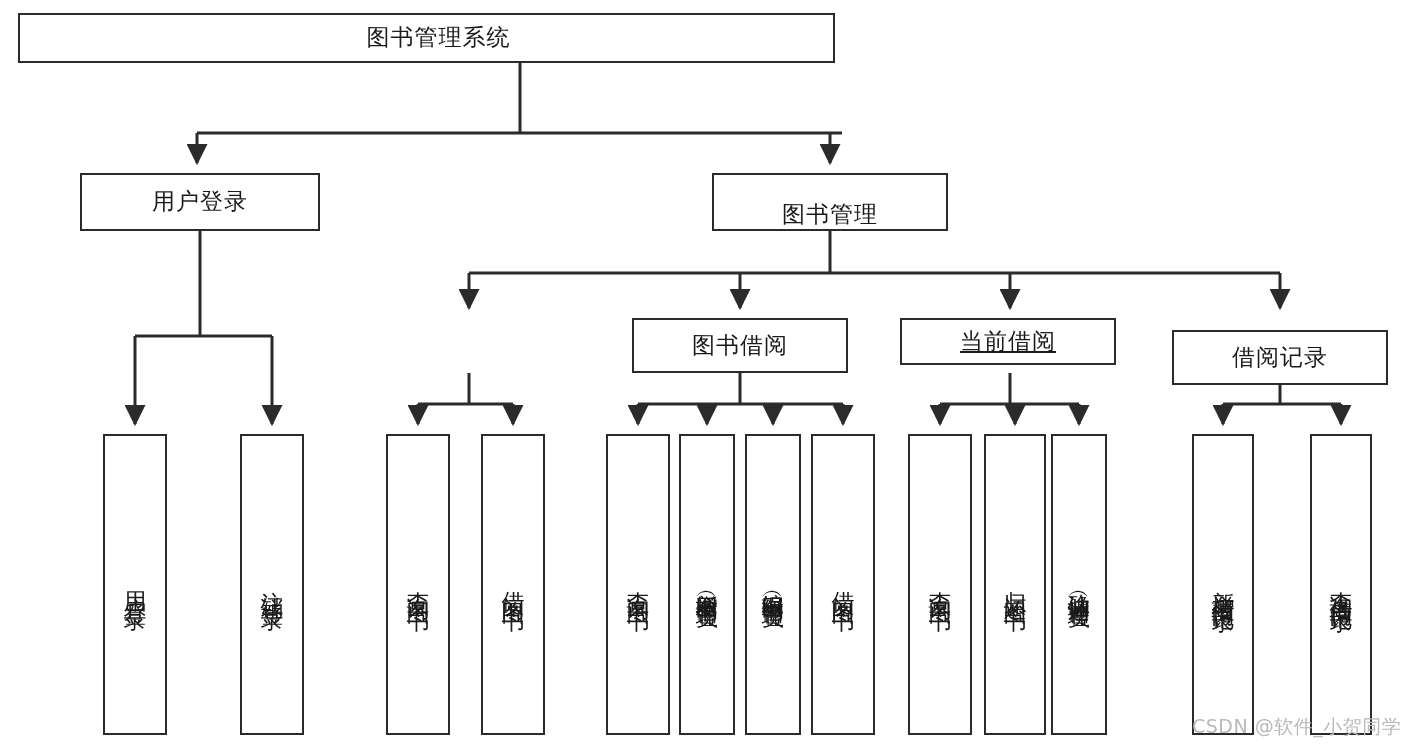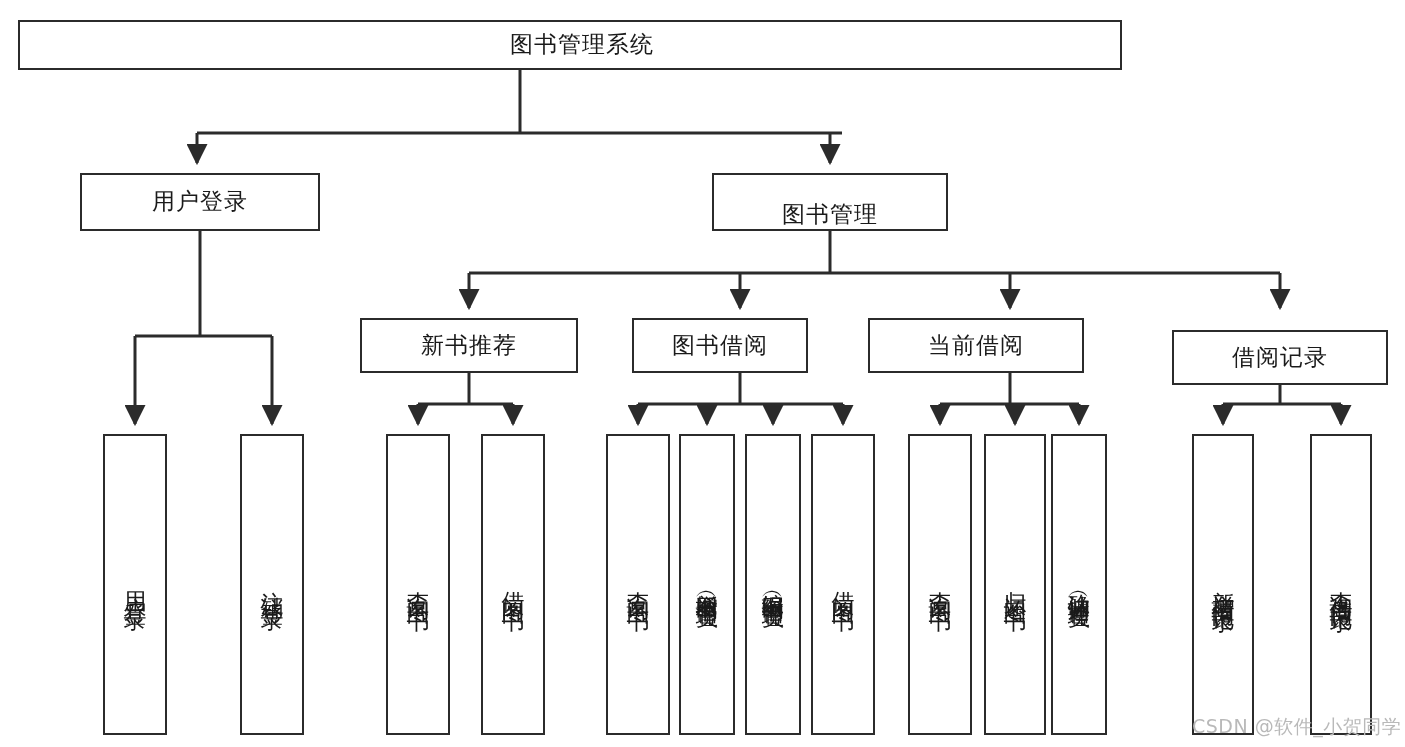--- a/index.html
+++ b/index.html
@@ -116,38 +116,35 @@
       <path d="M 1015 404 L 1015 424" marker-end="url(#arrow)"></path>
       <path d="M 1079 404 L 1079 424" marker-end="url(#arrow)"></path>
 
       <path d="M 1280 373 L 1280 404"></path>
       <path d="M 1223 404 L 1341 404"></path>
       <path d="M 1223 404 L 1223 424" marker-end="url(#arrow)"></path>
       <path d="M 1341 404 L 1341 424" marker-end="url(#arrow)"></path>
     </g>
   </svg>
 
-  <div class="node-box horiz" style="left:18px; top:20px; width:1104px; height:50px;padding-left:24px;">
+  <div class="node-box horiz" style="left:18px; top:13px; width:817px; height:50px;padding-left:24px;">
     <span>图书管理系统</span>
   </div>
 
   <div class="node-box horiz" style="left:80px; top:173px; width:240px; height:58px;">
     <span>用户登录</span>
   </div>
   <div class="node-box horiz" style="left:712px; top:173px; width:236px; height:58px;align-items:flex-end;">
     <span>图书管理</span>
   </div>
 
-  <div class="node-box horiz" style="left:360px; top:318px; width:218px; height:55px;">
-    <span>新书推荐</span>
-  </div>
-  <div class="node-box horiz" style="left:632px; top:318px; width:176px; height:55px;text-align:right;">
+  <div class="node-box horiz" style="left:632px; top:318px; width:216px; height:55px;text-align:right;">
     <span>图书借阅</span>
   </div>
-  <div class="node-box horiz" style="left:868px; top:318px; width:216px; height:55px;">
+  <div class="node-box horiz" style="left:900px; top:318px; width:216px; height:47px;text-decoration:underline;">
     <span>当前借阅</span>
   </div>
   <div class="node-box horiz" style="left:1172px; top:330px; width:216px; height:55px;">
     <span>借阅记录</span>
   </div>
 
   <div class="node-box vert" style="left:103px; top:434px; width:64px; height:301px;">
     <span>用户登录</span>
   </div>
   <div class="node-box vert" style="left:240px; top:434px; width:64px; height:301px;">

